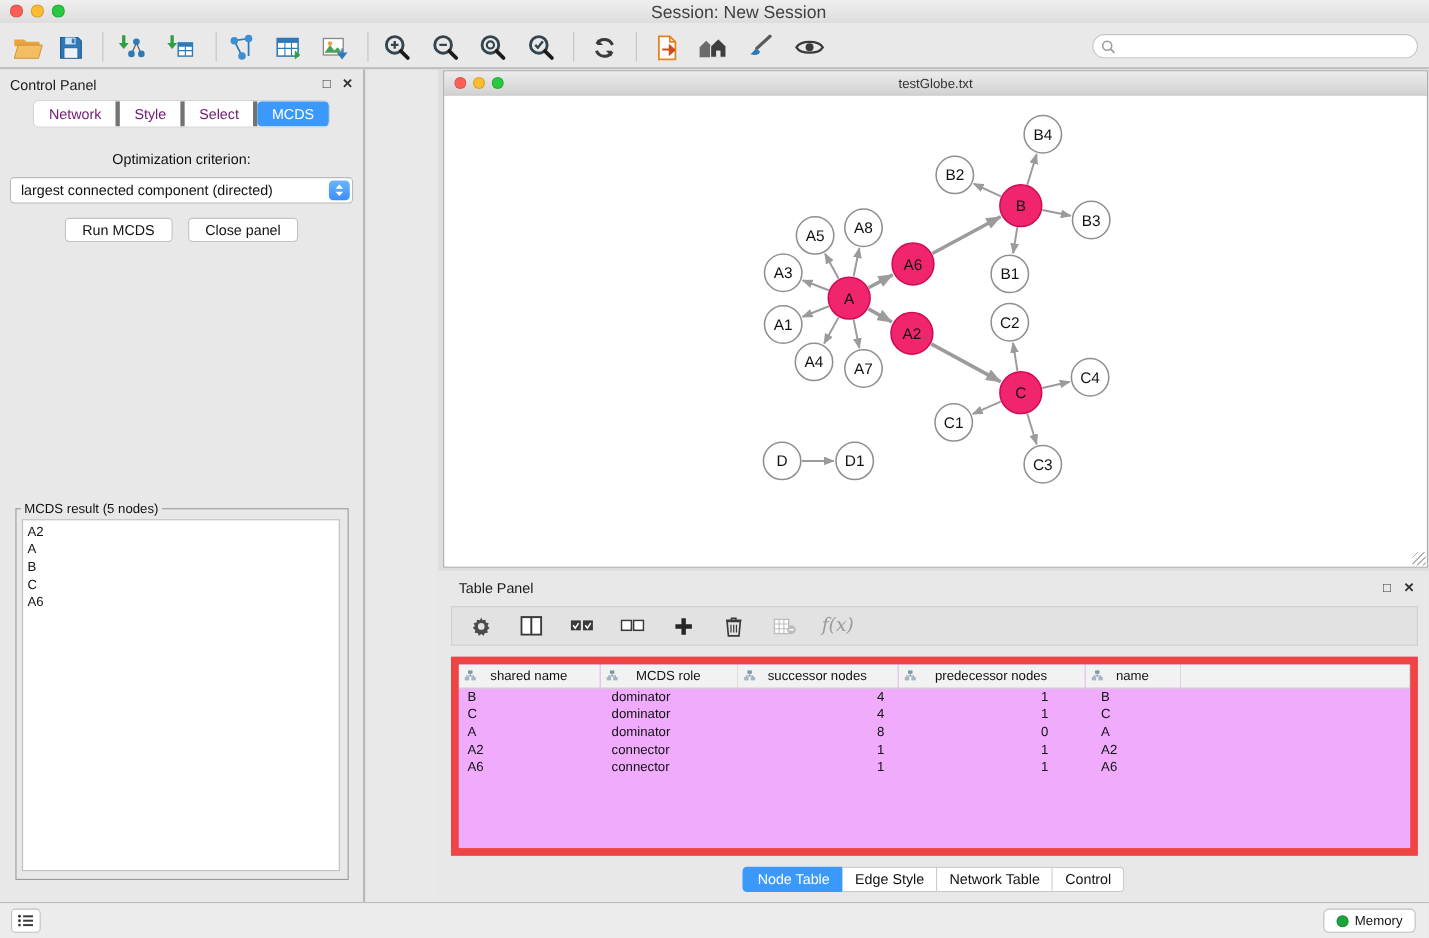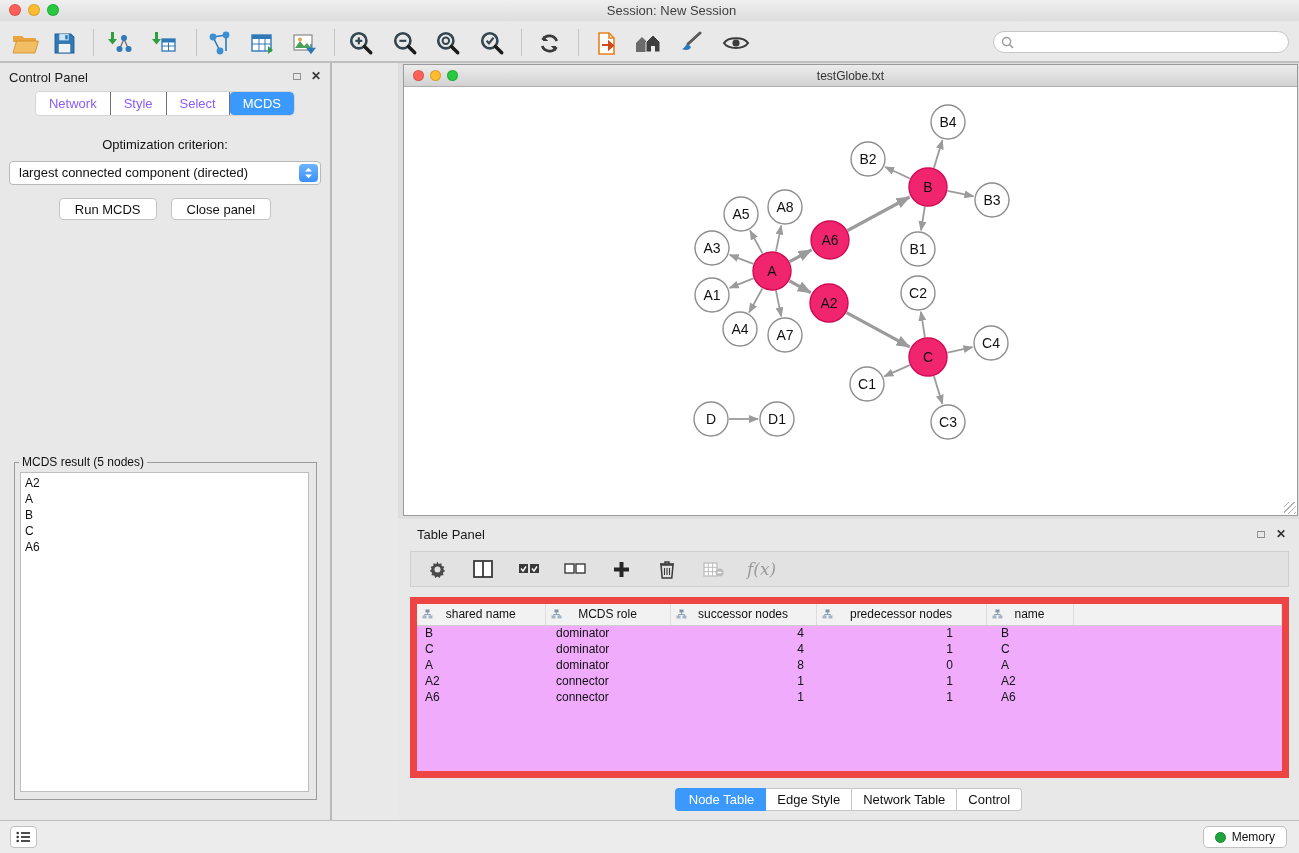--- a/index.html
+++ b/index.html
@@ -2,37 +2,37 @@
 <html><head>
 <meta charset="utf-8">
 <style>
   * { margin:0; padding:0; box-sizing:border-box; }
   html,body { width:1299px; height:853px; overflow:hidden; font-family:"Liberation Sans",sans-serif; background:#d6d6d6; }
   .window { position:absolute; inset:0; background:#e9e9e9; }
 
   
   .titlebar { position:absolute; left:0; top:0; right:0; height:21px; background:linear-gradient(#efefef,#dddddd); }
   .traffic { position:absolute; top:4px; width:12px; height:12px; border-radius:50%; border:1px solid rgba(0,0,0,.15); }
-  .title-text { position:absolute; left:0; right:0; top:3px; text-align:center; font-size:13px; color:#404040;margin-left:44px; }
+  .title-text { position:absolute; left:0; right:0; top:3px; text-align:center; font-size:16px; color:#404040;margin-left:44px; }
 
   
   .toolbar { position:absolute; left:0; top:21px; right:0; height:42px; background:#e9e9e9; border-bottom:2px solid #bfbfbf; }
   .tb-icon { position:absolute; top:7px; width:30px; height:30px; display:flex; align-items:center; justify-content:center; cursor:default; }
   .tb-sep { position:absolute; top:8px; width:1px; height:27px; background:#c4c4c4; }
   .searchbox { position:absolute; right:10px; top:10px; width:296px; height:22px; background:#fff; border:1px solid #c6c6c6; border-radius:12px; display:flex; align-items:center; padding-left:7px; gap:4px; }
   .searchbox input { border:none; outline:none; flex:1; font-size:12px; background:transparent; font-family:"Liberation Sans",sans-serif; }
 
   
   .control-panel { position:absolute; left:0; top:63px; width:332px; bottom:33px; background:#e8e8e8; border-right:2px solid #b9b9b9; }
   .cp-header { position:relative; height:26px; }
   .cp-title { position:absolute; left:9px; top:7px; font-size:13px; color:#1a1a1a; }
   .panel-btn { position:absolute; top:6px; font-size:12px; color:#333; width:16px; text-align:center; cursor:default; }
   .cp-tabs { display:flex; justify-content:center; margin-top:2px; }
   .cp-tabs-inner { display:inline-flex; background:#fff; border:1px solid #d4d4d4; border-radius:5px; overflow:hidden; }
-  .cp-tab { font-size:13px; color:#8b5cf6; padding:4px 13px; background:#fff; border-right:1px solid #737373; }
+  .cp-tab { font-size:13px; color:#701a75; padding:4px 13px; background:#fff; border-right:4px solid #737373; }
   .cp-tab:last-child { border-right:none; }
   .cp-tab.active { background:#3C99FC; color:#fff; border-radius:4px; }
   .opt-label { text-align:center; margin-top:21px; font-size:13px; color:#111; }
   .dropdown { position:relative; width:312px; height:24px; margin:9px auto 0; background:#fff; border:1px solid #b9b9b9; border-radius:4px; font-size:13px; color:#111; line-height:22px; padding-left:9px; }
   .dd-stepper { position:absolute; right:2px; top:2px; width:19px; height:18px; border-radius:4px; background:linear-gradient(#6db4fd,#3b8ffb); display:flex; align-items:center; justify-content:center; }
   .cp-buttons { display:flex; justify-content:center; gap:14px; margin-top:13px; }
   .mac-btn { height:22px; padding:0 15px; background:#fff; border:1px solid #c3c3c3; border-radius:4px; font-size:13px; color:#111; font-family:"Liberation Sans",sans-serif; cursor:default; }
   .result-box { position:absolute; left:14px; right:13px; top:392px; bottom:20px; border:1px solid #9a9a9a; }
   .result-box legend { font-size:12px; color:#111; margin-left:4px; padding:0 3px; }
   .result-list { position:absolute; left:5px; right:7px; top:3px; bottom:7px; background:#fff; border:1px solid #bdbdbd; overflow:hidden; font-size:12px; color:#111; padding-top:2px; }

